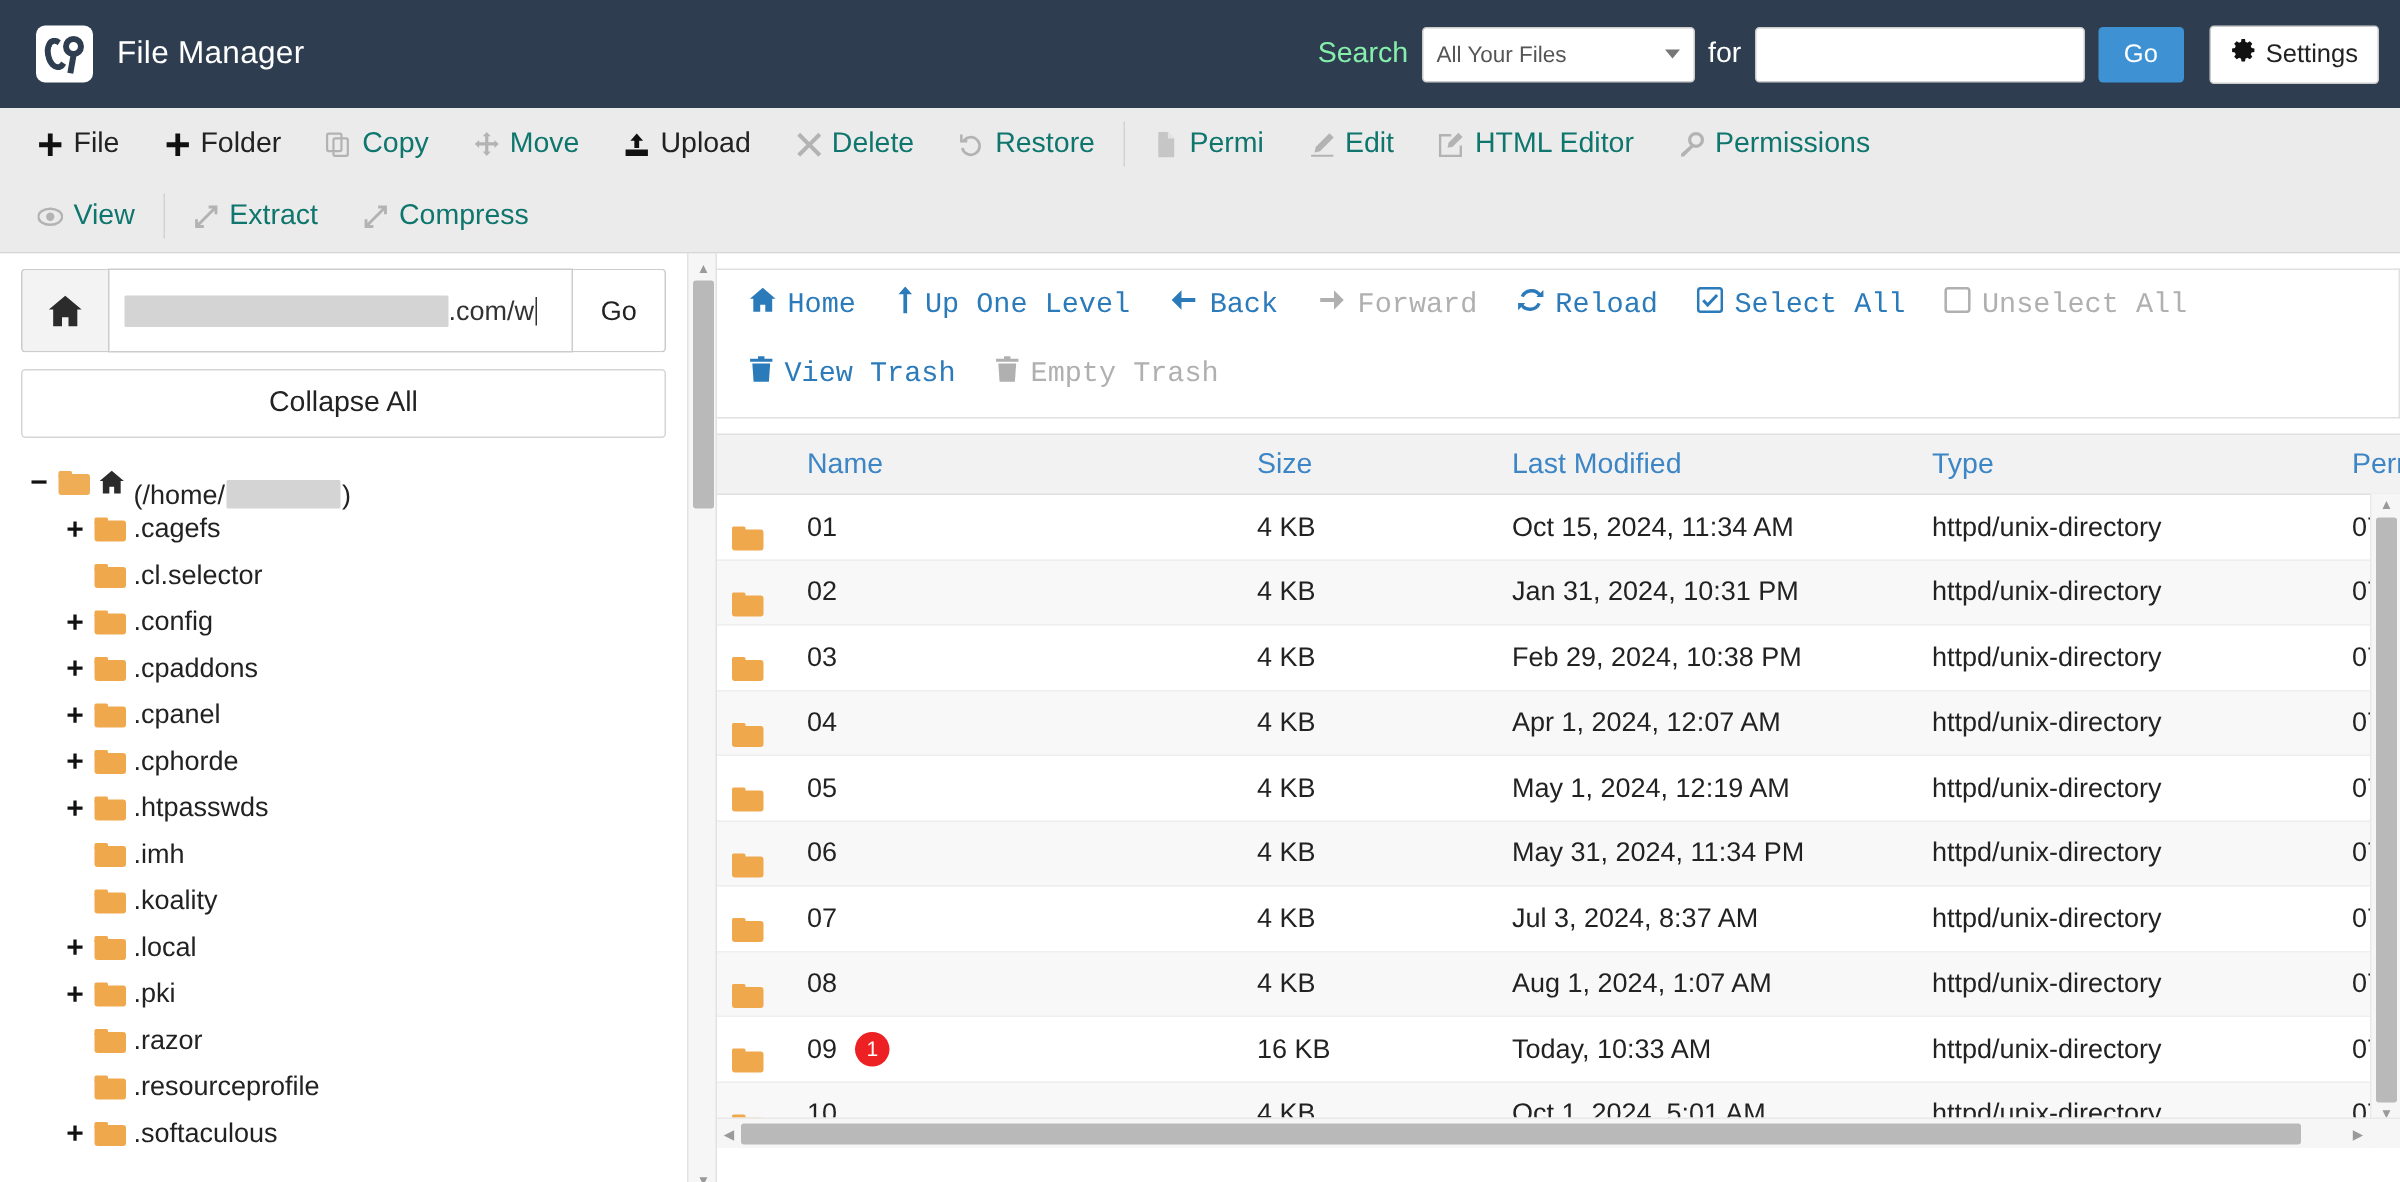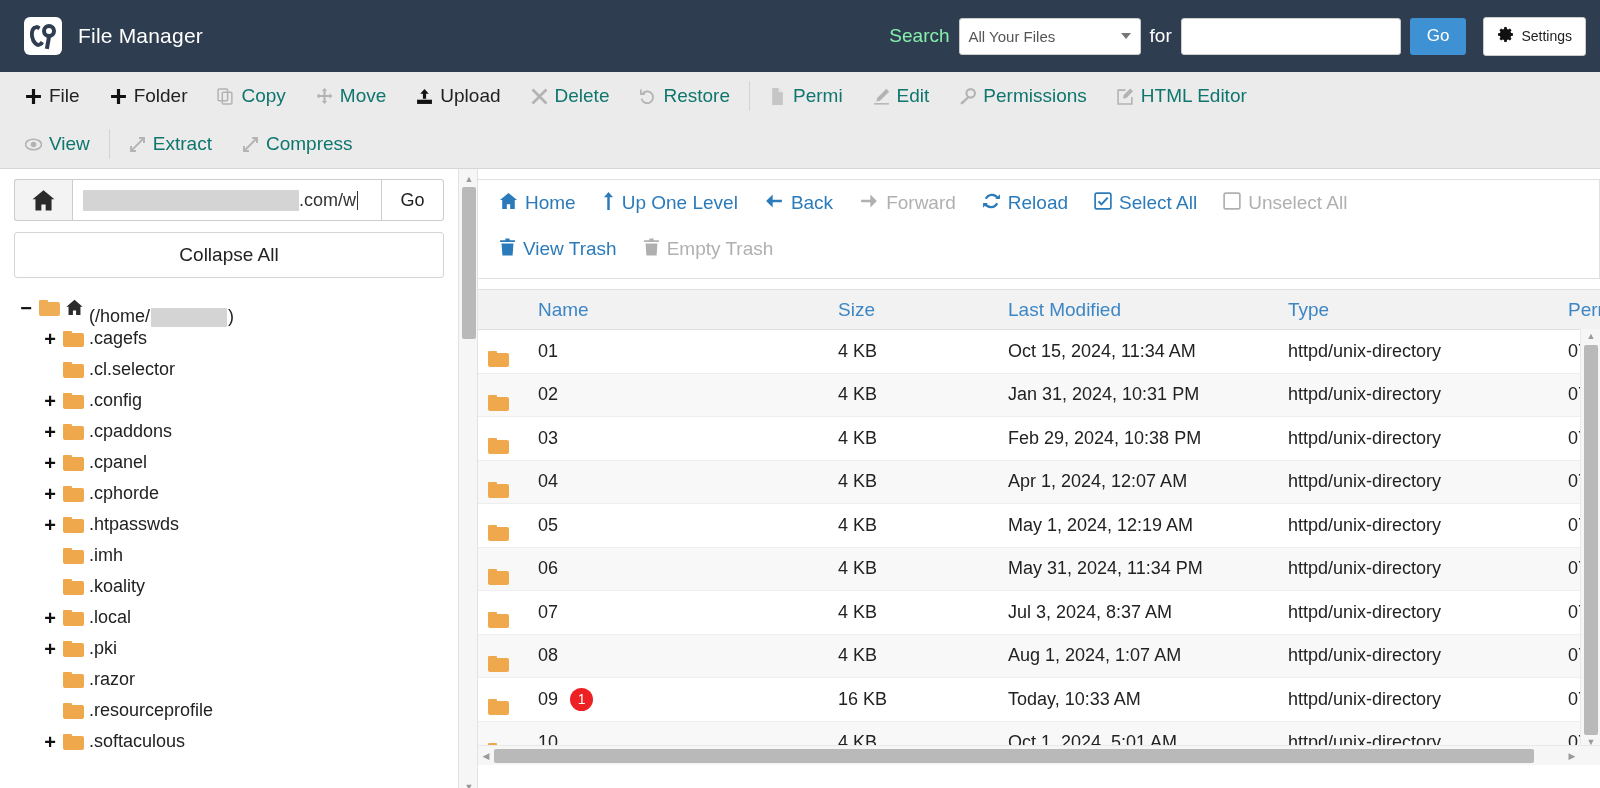--- a/index.html
+++ b/index.html
@@ -59,21 +59,21 @@
     border: 1px solid #ccc; border-radius: 3px; font-size: 15px;
     padding: 0 8px; font-family: inherit; outline: none;
   }
   .go-btn {
     background: #3e92d4; color: #fff; border: none;
     height: 37px; padding: 0 17px; font-size: 17px;
     border-radius: 3px; font-family: inherit; cursor: pointer;
   }
   .settings-btn {
     background: #fff; border: 1px solid #ccc; border-radius: 3px;
-    height: 39px; padding: 0 13px; font-size: 14px; color: #222;
+    height: 39px; padding: 0 13px; font-size: 17px; color: #222;
     display: flex; align-items: center; gap: 7px;
     font-family: inherit; cursor: pointer; margin-left: 8px;
   }
 
   
   .toolbar {
     background: #ebebeb; border-bottom: 1px solid #d6d6d6;
     padding: 0 10px;
   }
   .tbrow { display: flex; align-items: center; height: 48px; }
@@ -84,21 +84,21 @@
   }
   .tbtn.dis { color: #0f766e; cursor: default; }
   .tbtn .ic { display: inline-flex; align-items: center; }
   .tb-div { width: 1px; height: 30px; background: #d2d2d2; margin: 0 4px; }
 
   
   .body-wrap { display: flex; height: 628px; }
 
   
   .sidebar { width: 458px; background: #fff; padding: 10px 14px 0 14px; overflow: hidden; }
-  .path-row { display: flex; height: 42px; margin-bottom: 11px; }
+  .path-row { display: flex; height: 56px; margin-bottom: 11px; }
   .home-box {
     width: 58px; border: 1px solid #ccc; border-right: none;
     border-radius: 3px 0 0 3px; background: #f3f3f3;
     display: flex; align-items: center; justify-content: center;
   }
   .path-input {
     flex: 1; border: 1px solid #ccc; background: #fff;
     display: flex; align-items: center; padding-left: 10px;
     font-size: 18px; color: #333; overflow: hidden;
   }
@@ -155,20 +155,21 @@
   .ss-thumb {
     position: absolute; left: 3px; top: 18px; width: 14px; height: 152px;
     background: #b9b9b9; border-radius: 2px;
   }
 
   
   .main { flex: 1; background: #fff; padding: 10px 0 0 0; position: relative; overflow: hidden; }
   .navbar {
     border: 1px solid #e0e0e0; border-left: none; margin-right: 0;
     padding: 0 8px 6px 8px;
+    font-family: Liberation Mono, monospace;
   }
   .navrow { display: flex; align-items: center; height: 46px; }
   .nbtn {
     display: flex; align-items: center; gap: 7px;
     padding: 0 13px; font-size: 19px; color: #2b7bbb;
     cursor: pointer; white-space: nowrap;
   }
   .nbtn.dis { color: #b0b0b0; cursor: default; }
 
   
@@ -352,35 +353,35 @@
             <path fill="#b3b3b3" d="M12.5.8l2.7 2.7-8.6 8.6-3.4.7.7-3.4z"></path>
             <path fill="#b3b3b3" d="M1 14.2h14V15.6H1z"></path>
           </svg>
       </span>
       <span>Edit</span>
     </div>
 
     <div class="tbtn dis">
       <span class="ic">
         <svg width="17" height="17" viewBox="0 0 16 16">
+            <path fill="none" stroke="#b3b3b3" stroke-width="1.5" d="M14 8.5V15H1V2h7"></path>
+            <path fill="#b3b3b3" d="M12.5.5l2.6 2.6-6.2 6.2-3.2.6.6-3.2z"></path>
+          </svg>
+      </span>
+      <span>HTML Editor</span>
+    </div>
+
+    <div class="tbtn dis">
+      <span class="ic">
+        <svg width="17" height="17" viewBox="0 0 16 16">
             <circle cx="11" cy="5" r="4" fill="none" stroke="#b3b3b3" stroke-width="2"></circle>
             <path fill="#b3b3b3" d="M8.3 7.7l1.4 1.4-6.3 6.3H1.6v-1.8z"></path>
           </svg>
       </span>
       <span>Permissions</span>
-    </div>
-
-    <div class="tbtn dis">
-      <span class="ic">
-        <svg width="17" height="17" viewBox="0 0 16 16">
-            <path fill="none" stroke="#b3b3b3" stroke-width="1.5" d="M14 8.5V15H1V2h7"></path>
-            <path fill="#b3b3b3" d="M12.5.5l2.6 2.6-6.2 6.2-3.2.6.6-3.2z"></path>
-          </svg>
-      </span>
-      <span>HTML Editor</span>
     </div>
   </div>
 
   <div class="tbrow" style="height:48px">
     <div class="tbtn dis">
       <span class="ic">
         <svg width="17" height="17" viewBox="0 0 16 16">
             <ellipse cx="8" cy="8" rx="7.5" ry="5" fill="none" stroke="#b3b3b3" stroke-width="1.5"></ellipse>
             <circle cx="8" cy="8" r="2.6" fill="#b3b3b3"></circle>
           </svg>
@@ -430,21 +431,21 @@
     <div class="collapse-all">Collapse All</div>
 
     <div class="tree">
 
       <div class="tree-node" style="padding-left:4px">
         <span class="exp">−</span>
         <span class="folder-ic folder-open"></span>
         <svg width="19" height="17" viewBox="0 0 16 16" style="flex:none">
             <path fill="#2b2b2b" d="M8 .8L.4 7.2h2V15h4.1v-4.2h3V15h4.1V7.2h2z"></path>
           </svg>
-        <span style="display:flex;align-items:flex-end;margin-top:17px;">
+        <span style="display:flex;align-items:flex-start;margin-top:17px;">
           (/home/<span class="redact" style="width:76px;height:19px;margin:0 1px"></span>)
         </span>
       </div>
 
       <div class="tree-node" style="padding-left:28px">
         <span class="exp">+</span>
         <span class="folder-ic"></span>
         <span>.cagefs</span>
       </div>
 

